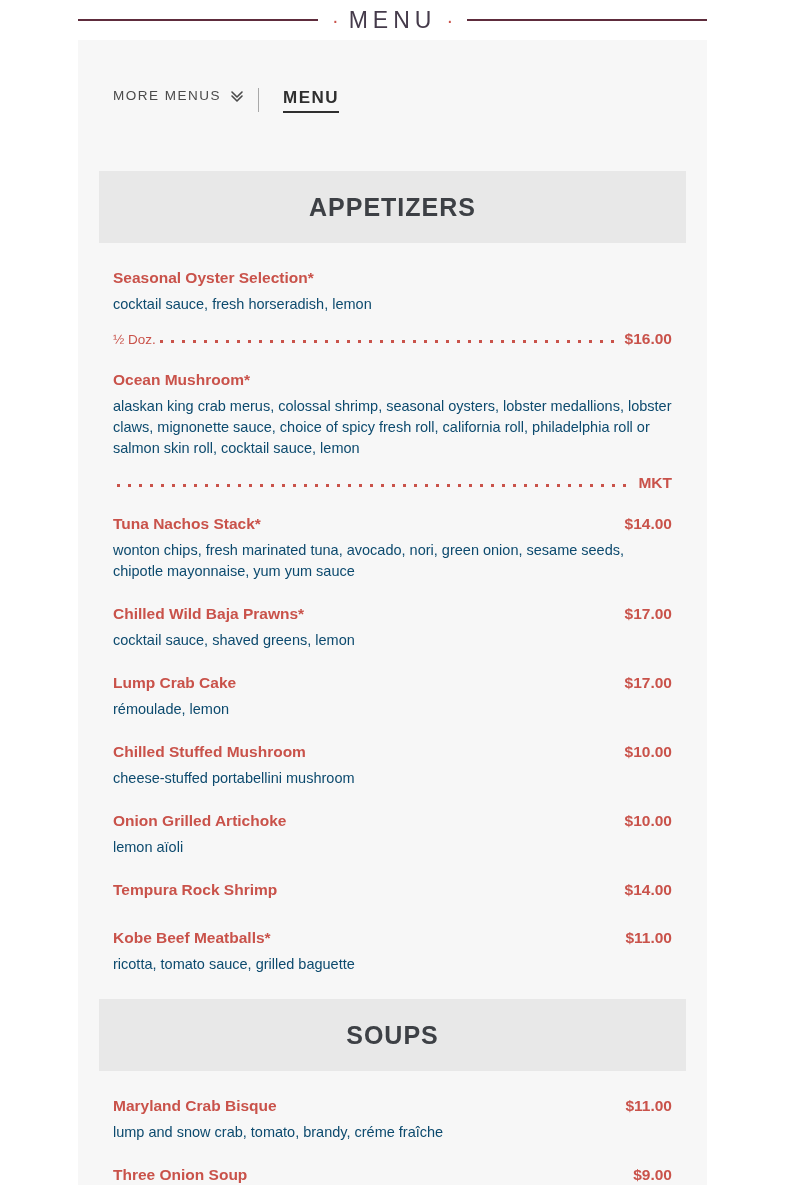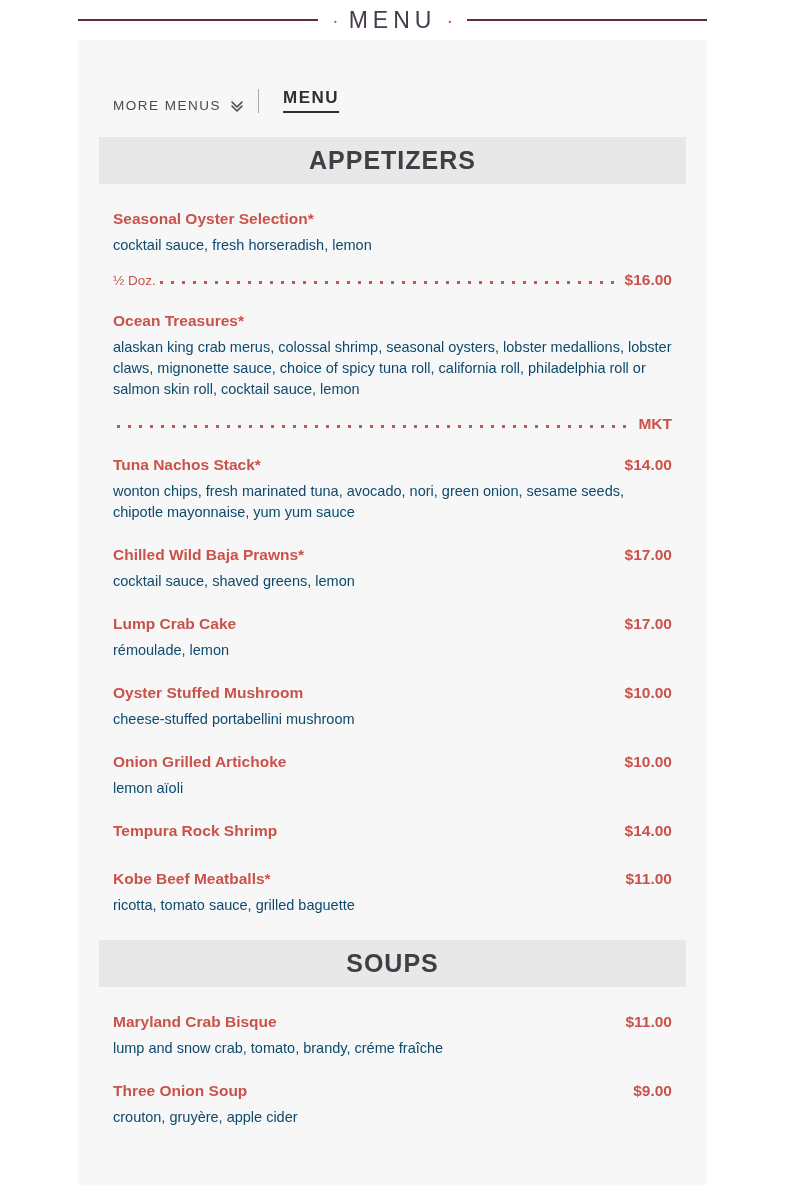--- a/index.html
+++ b/index.html
@@ -34,40 +34,40 @@
 
   
   .content {
     margin: 0 78px;
     background: #f7f7f7;
     padding: 48px 21px 60px;
     min-height: 1145px;
   }
 
   
-  .menu-nav { display: flex; align-items: flex-end; padding: 0 14px; margin-bottom: 24px; }
+  .menu-nav { display: flex; align-items: flex-start; padding: 0 14px; margin-bottom: 58px; }
   .more-menus {
     display: flex; align-items: center; gap: 9px;
     background: none; border: none; cursor: pointer;
     font-family: inherit;
     font-size: 13.5px; letter-spacing: 1.5px; color: #4a4a4a;
   }
   .more-menus svg { display: block; }
   .nav-divider { width: 1px; height: 24px; background: #a9a9a9; margin: 0 24px 0 14px; }
   .current-menu {
     font-size: 17px; font-weight: bold; letter-spacing: 1.5px;
     color: #2f2f2f; text-decoration: none; cursor: pointer;
     border-bottom: 2px solid #2f2f2f; padding-bottom: 3px;
   }
 
   
   .menu-section:not(:first-child) { margin-top: 24px; }
   .section-title-band {
     background: #e8e8e8;
-    height: 47px;
+    height: 72px;
     display: flex; align-items: center; justify-content: center;
     font-size: 25px; font-weight: bold; letter-spacing: 1px;
     color: #3d4045;
     margin-bottom: 26px;
   }
   .section-items { padding: 0 14px; }
 
   
   .menu-item { margin-bottom: 23px; }
   .item-row { display: flex; justify-content: space-between; align-items: baseline; gap: 12px; }
@@ -125,22 +125,22 @@
     <h3 class="item-name">Seasonal Oyster Selection*</h3>
     <p class="item-desc">cocktail sauce, fresh horseradish, lemon</p>
     <div class="leader-row">
       <span class="leader-label">½ Doz.</span>
       <span class="leader-dots"></span>
       <span class="item-price">$16.00</span>
     </div>
   </article>
 
   <article class="menu-item">
-    <h3 class="item-name">Ocean Treasures*</h3>
-    <p class="item-desc">alaskan king crab merus, colossal shrimp, seasonal oysters, lobster medallions, lobster claws, mignonette sauce, choice of spicy tuna roll, california roll, philadelphia roll or salmon skin roll, cocktail sauce, lemon</p>
+    <h3 class="item-name">Ocean Mushroom*</h3>
+    <p class="item-desc">alaskan king crab merus, colossal shrimp, seasonal oysters, lobster medallions, lobster claws, mignonette sauce, choice of spicy fresh roll, california roll, philadelphia roll or salmon skin roll, cocktail sauce, lemon</p>
     <div class="leader-row">
       <span class="leader-label"></span>
       <span class="leader-dots"></span>
       <span class="item-price">MKT</span>
     </div>
   </article>
 
   <article class="menu-item">
     <div class="item-row">
       <h3 class="item-name">Tuna Nachos Stack*</h3>
@@ -160,21 +160,21 @@
   <article class="menu-item">
     <div class="item-row">
       <h3 class="item-name">Lump Crab Cake</h3>
       <span class="item-price">$17.00</span>
     </div>
     <p class="item-desc">rémoulade, lemon</p>
   </article>
 
   <article class="menu-item">
     <div class="item-row">
-      <h3 class="item-name">Oyster Stuffed Mushroom</h3>
+      <h3 class="item-name">Chilled Stuffed Mushroom</h3>
       <span class="item-price">$10.00</span>
     </div>
     <p class="item-desc">cheese-stuffed portabellini mushroom</p>
   </article>
 
   <article class="menu-item">
     <div class="item-row">
       <h3 class="item-name">Onion Grilled Artichoke</h3>
       <span class="item-price">$10.00</span>
     </div>

